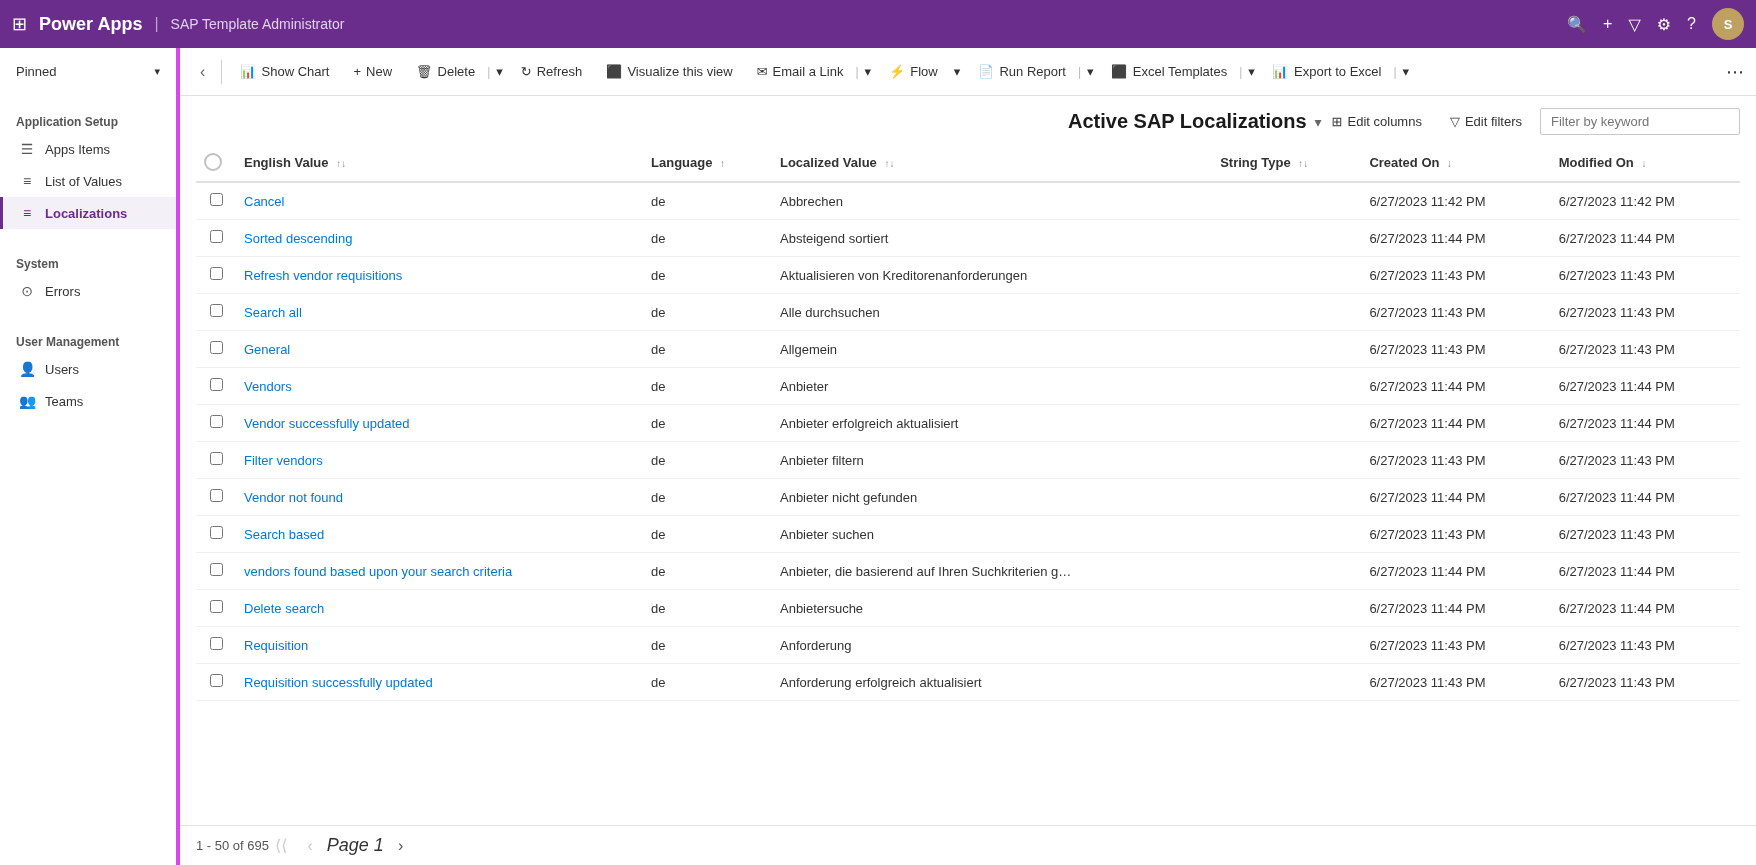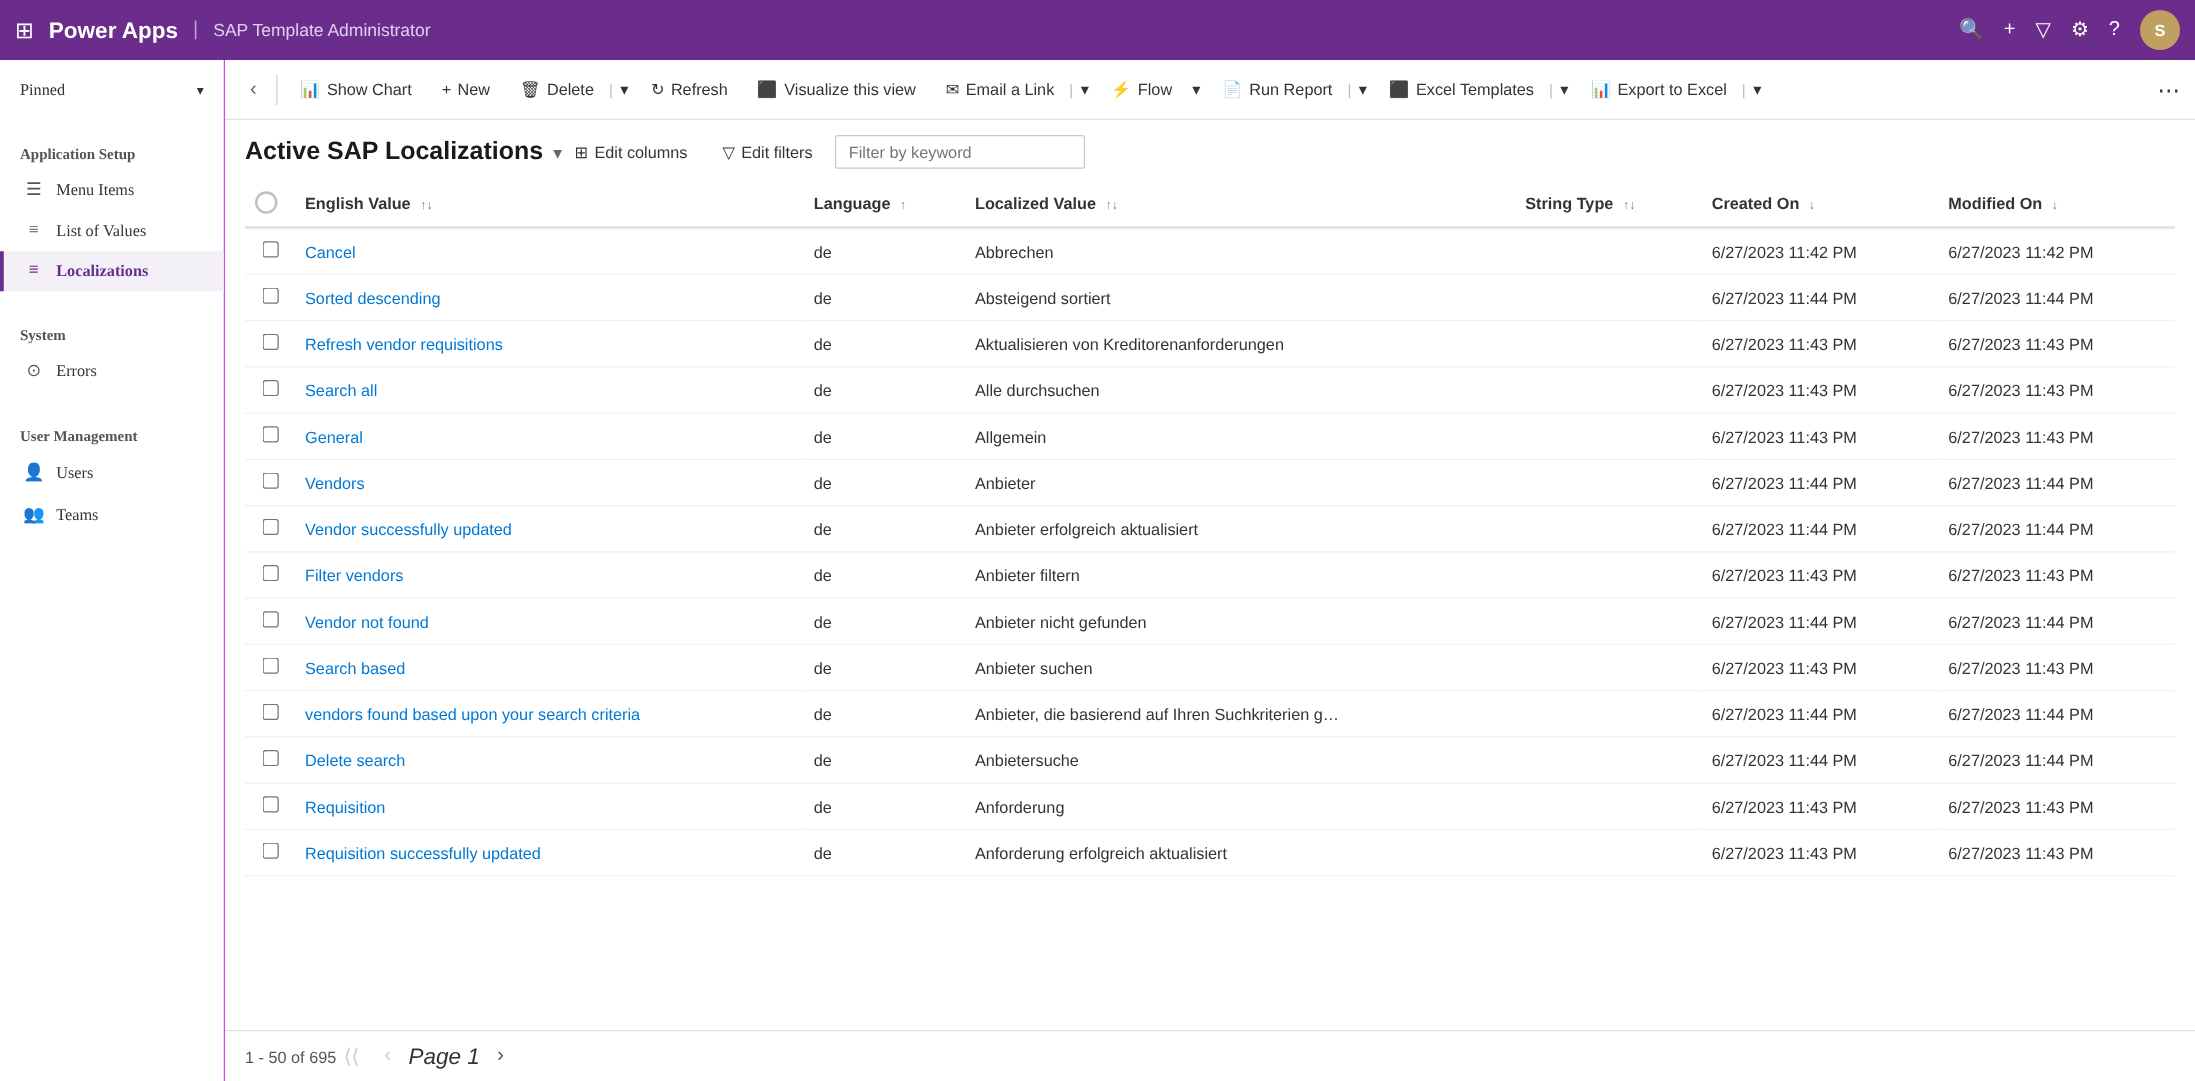--- a/index.html
+++ b/index.html
@@ -24,26 +24,25 @@
     .top-nav-icon { color: white; font-size: 16px; cursor: pointer; }
     .avatar { width: 32px; height: 32px; border-radius: 50%; background: #c0a060; display: flex; align-items: center; justify-content: center; color: white; font-size: 13px; font-weight: bold; }
 
     
     .main-layout { display: flex; flex: 1; overflow: hidden; }
 
     
     .sidebar {
       width: 180px;
       background: white;
-      border-right: 1px solid #d946ef;
+      border-right: 4px solid #d946ef;
       display: flex;
       flex-direction: column;
       overflow-y: auto;
       flex-shrink: 0;
-      font-family: Liberation Serif, serif;
     }
     .sidebar-section { padding: 8px 0; }
     .sidebar-pinned {
       display: flex;
       align-items: center;
       justify-content: space-between;
       padding: 8px 16px;
       cursor: pointer;
       font-size: 13px;
       color: #333;
@@ -105,21 +104,21 @@
     .toolbar-dropdown { display: flex; align-items: center; gap: 2px; }
     .toolbar-spacer { flex: 1; }
     .toolbar-more { font-size: 18px; cursor: pointer; color: #333; }
 
     .back-btn { color: #666; font-size: 16px; padding: 5px 8px; cursor: pointer; border: none; background: none; }
 
     
     .page-header {
       display: flex;
       align-items: center;
-      justify-content: flex-start;
+      justify-content: flex-end;
       padding: 12px 16px 8px;
       flex-shrink: 0;
     }
     .page-title-row { display: flex; align-items: center; gap: 8px; }
     .page-title { font-size: 20px; font-weight: 600; color: #1a1a1a; }
     .page-title-caret { color: #666; font-size: 14px; }
     .page-header-actions { display: flex; align-items: center; gap: 8px; }
     .header-action-btn {
       display: flex; align-items: center; gap: 5px;
       padding: 5px 10px; border: none; background: none;
@@ -206,21 +205,21 @@
       <div class="sidebar-pinned">
         <span>Pinned</span>
         <span style="font-size:11px;">▾</span>
       </div>
     </div>
 
     <div class="sidebar-section">
       <div class="sidebar-group-label">Application Setup</div>
       <div class="sidebar-item">
         <span class="sidebar-icon">☰</span>
-        <span>Menu Items</span>
+        <span>Apps Items</span>
       </div>
       <div class="sidebar-item">
         <span class="sidebar-icon">≡</span>
         <span>List of Values</span>
       </div>
       <div class="sidebar-item active">
         <span class="sidebar-icon">≡</span>
         <span>Localizations</span>
       </div>
     </div>

